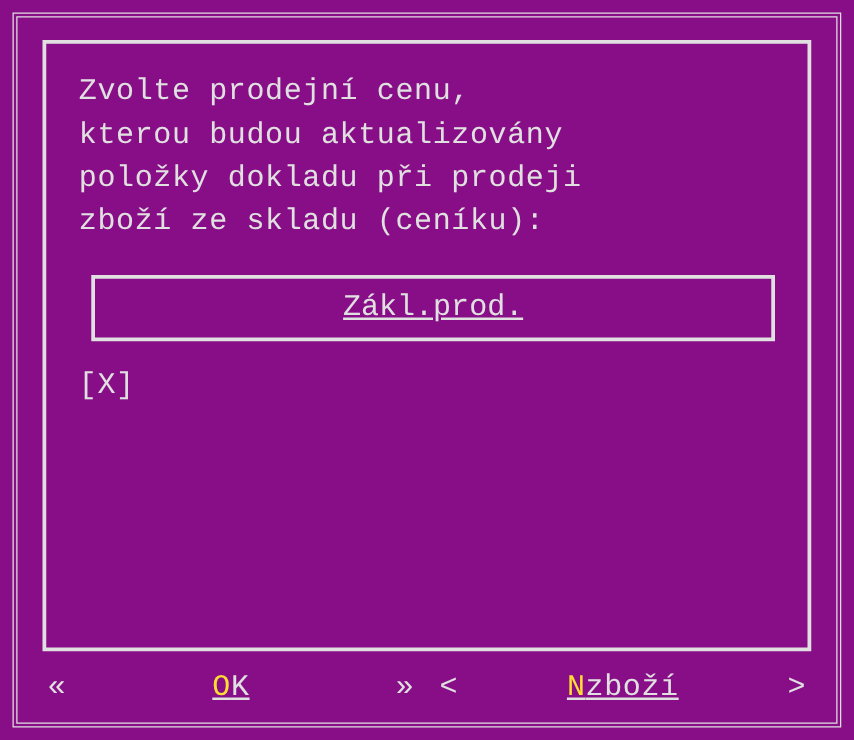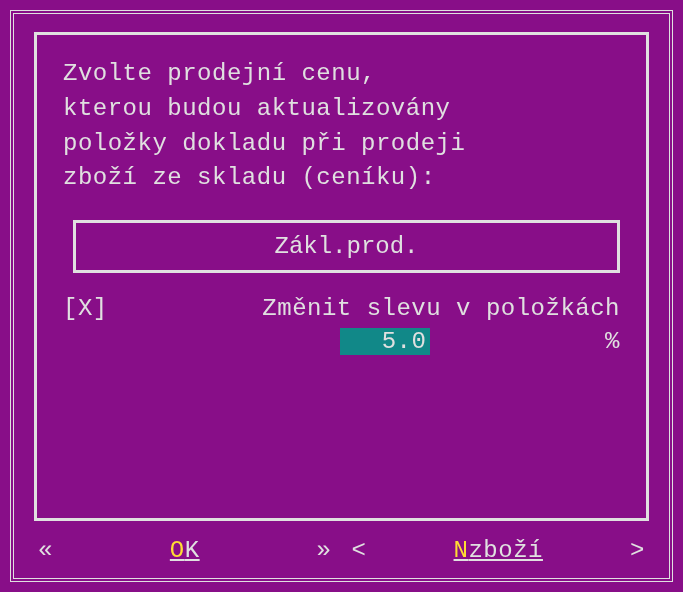--- a/index.html
+++ b/index.html
@@ -1,19 +1,18 @@
 <!DOCTYPE html>
 <html><head>
 <meta charset="utf-8">
 <style>
   * {
     box-sizing: border-box;
     margin: 0;
     padding: 0;
-    justify-content: space-between;
   }
   body {
     background: #880e88;
     font-family: 'Consolas', 'Courier New', monospace;
     font-size: 24px;
     width: 683px;
     height: 592px;
     padding: 10px;
     color: #e0e0e0;
     overflow: hidden;
@@ -34,20 +33,21 @@
   .prompt-text {
     line-height: 1.45;
     letter-spacing: 0.5px;
     white-space: pre-line;
   }
   .select-box {
     border: 3px solid #e0e0e0;
     margin: 24px 0 22px 10px;
     padding: 10px 12px;
     text-align: center;
+    text-decoration: underline;
   }
   .checkbox-row {
     display: flex;
     align-items: flex-start;
     gap: 14px;
     letter-spacing: 0.5px;
   }
   .checkbox-mark {
     white-space: nowrap;
   }
@@ -104,27 +104,20 @@
 kterou budou aktualizovány
 položky dokladu při prodeji
 zboží ze skladu (ceníku):</div>
 
     <div class="select-box">
       <span>Zákl.prod.</span>
     </div>
 
     <div class="checkbox-row">
       <span class="checkbox-mark">[X]</span>
-      <div>
-        <div>Změnit slevu v položkách</div>
-        <div class="discount-line">
-          <span class="discount-value">5.0</span>
-          <span class="percent-sign">%</span>
-        </div>
-      </div>
     </div>
 
   </div>
 
   <div class="button-bar">
     <div class="btn-group">
       <span class="arrow">«</span>
       <span class="btn-label"><span class="hotkey">O</span><span>K</span></span>
       <span class="arrow">»</span>
     </div>

